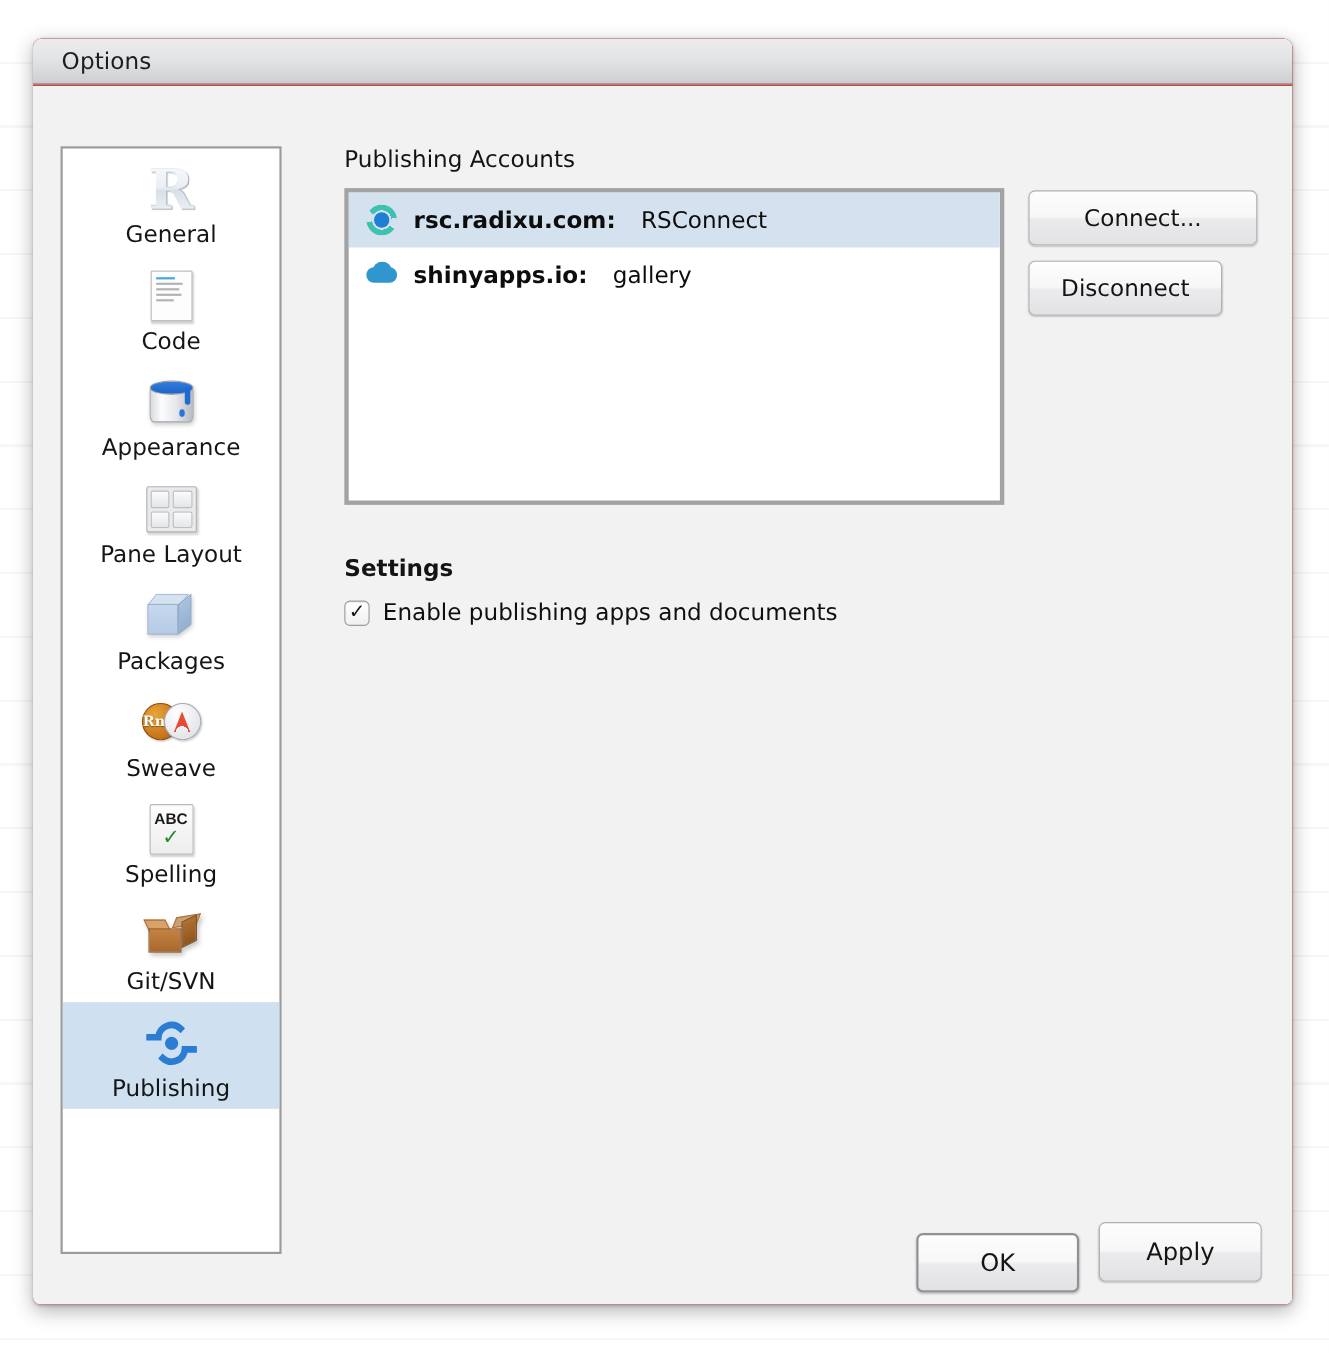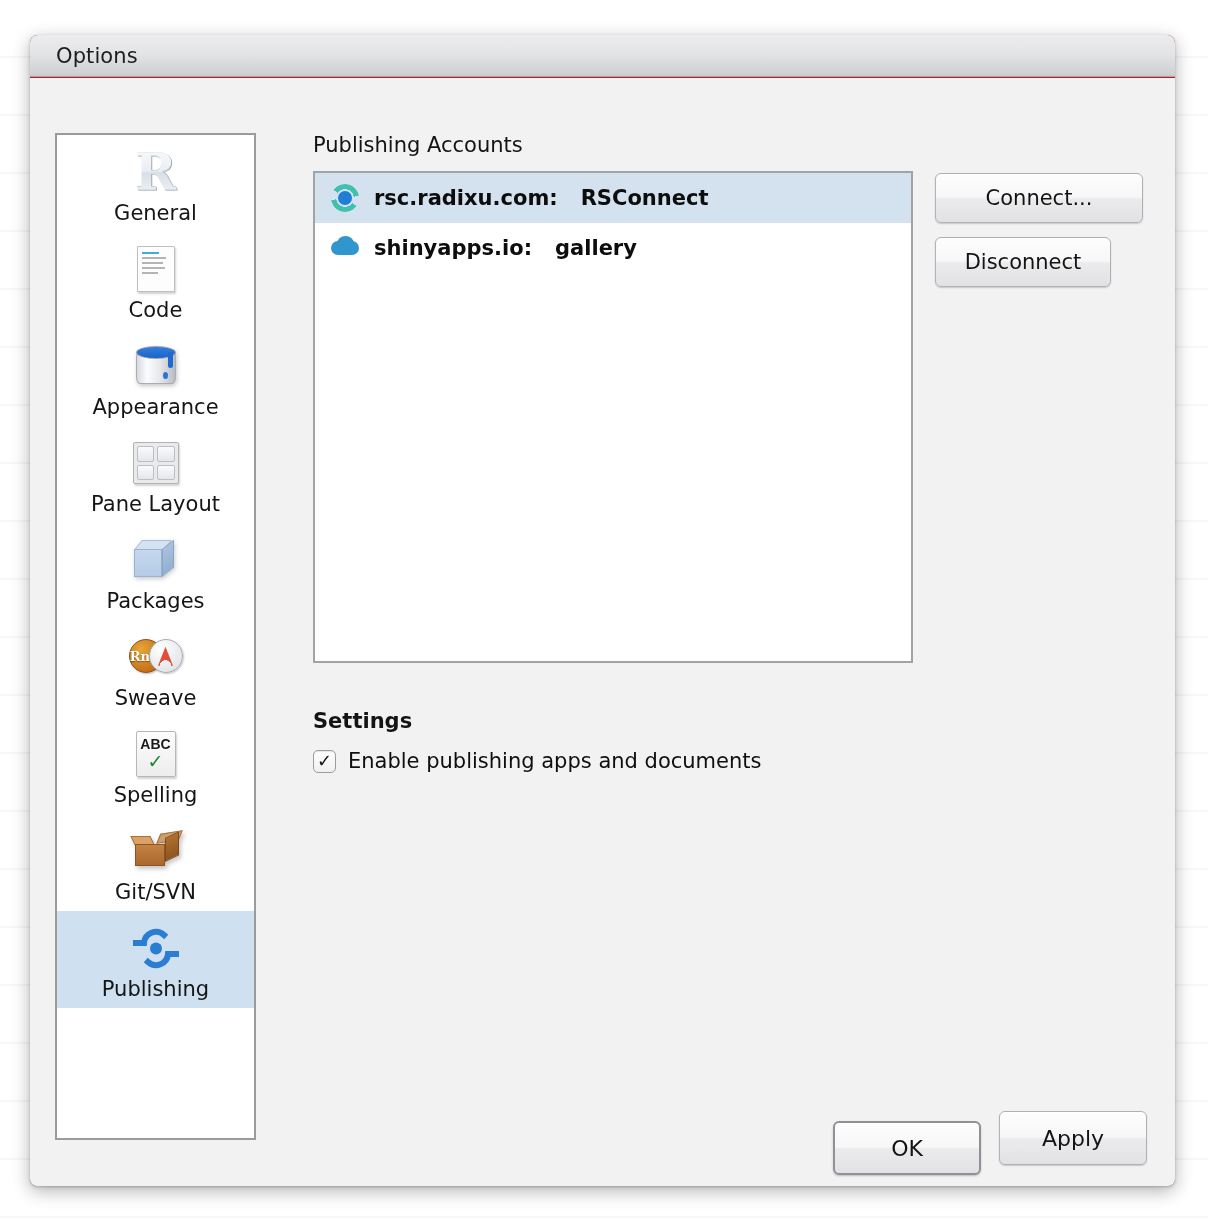--- a/index.html
+++ b/index.html
@@ -272,38 +272,38 @@
     margin: 0 0 14px 30px;
   }
   .accounts-row {
     display: flex;
     align-items: flex-start;
     gap: 22px;
     margin-left: 30px;
   }
   .accounts-list {
     width: 600px;
-    height: 492px;
+    height: 288px;
     background: #ffffff;
-    border: 2px solid #a3a3a3;
+    border: 4px solid #a3a3a3;
     box-sizing: border-box;
     overflow: hidden;
   }
   .account-item {
     display: flex;
     align-items: center;
     gap: 15px;
     padding: 11px 0 11px 16px;
     font-size: 21px;
     color: #0d0d0d;
     cursor: default;
   }
   .account-item.selected { background: #d4e2ef; }
   .account-host { font-weight: bold; }
-  .account-name { font-weight: bold; margin-left: 8px; }
+  .account-name { font-weight: normal; margin-left: 8px; }
 
   .acct-icon { width: 28px; height: 28px; flex: 0 0 28px; position: relative; }
   .acct-icon.rsconnect::before {
     content: ""; position: absolute; inset: 0;
     border-radius: 50%;
     background: conic-gradient(from 125deg, #3fc1b0 0 38%, transparent 38% 50%, #3fc1b0 50% 88%, transparent 88% 100%);
     -webkit-mask: radial-gradient(circle, transparent 0 44%, #000 45%);
             mask: radial-gradient(circle, transparent 0 44%, #000 45%);
   }
   .acct-icon.rsconnect::after {

